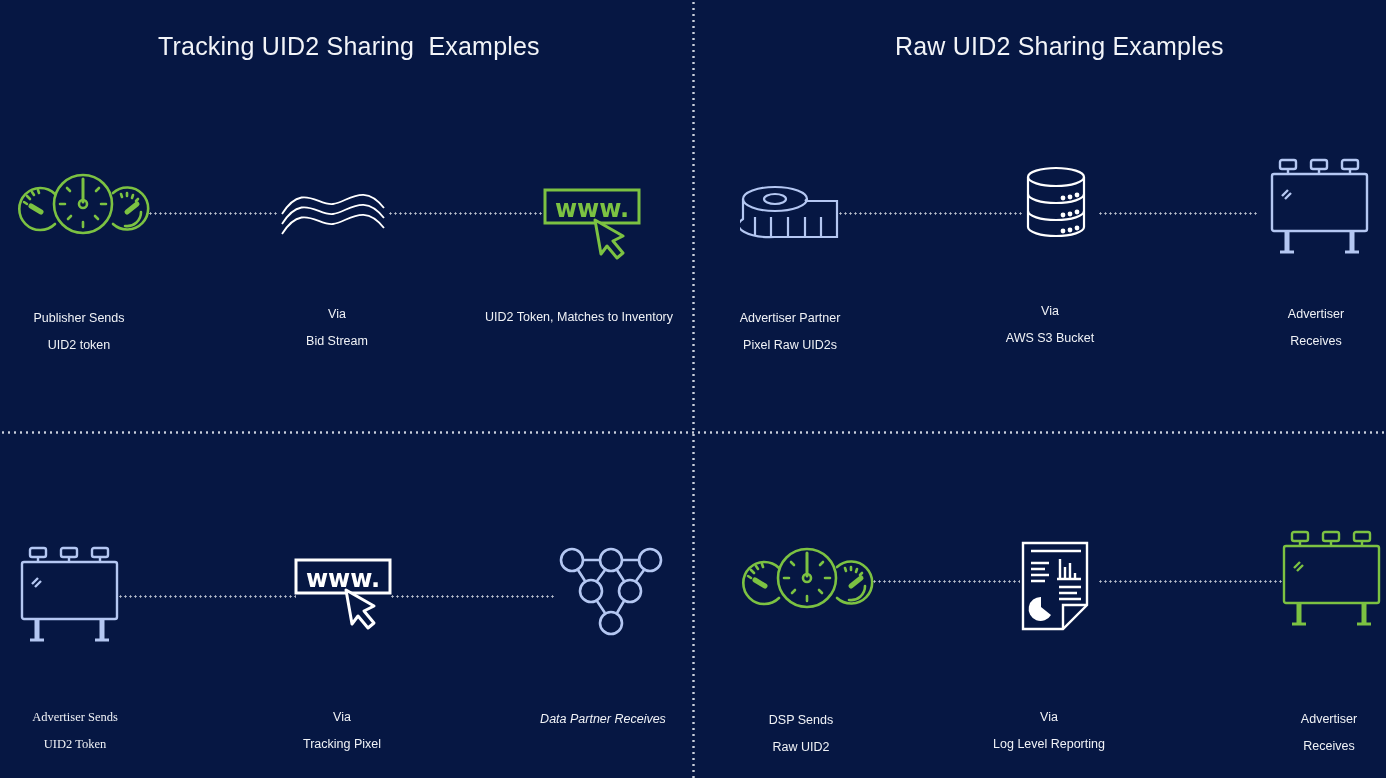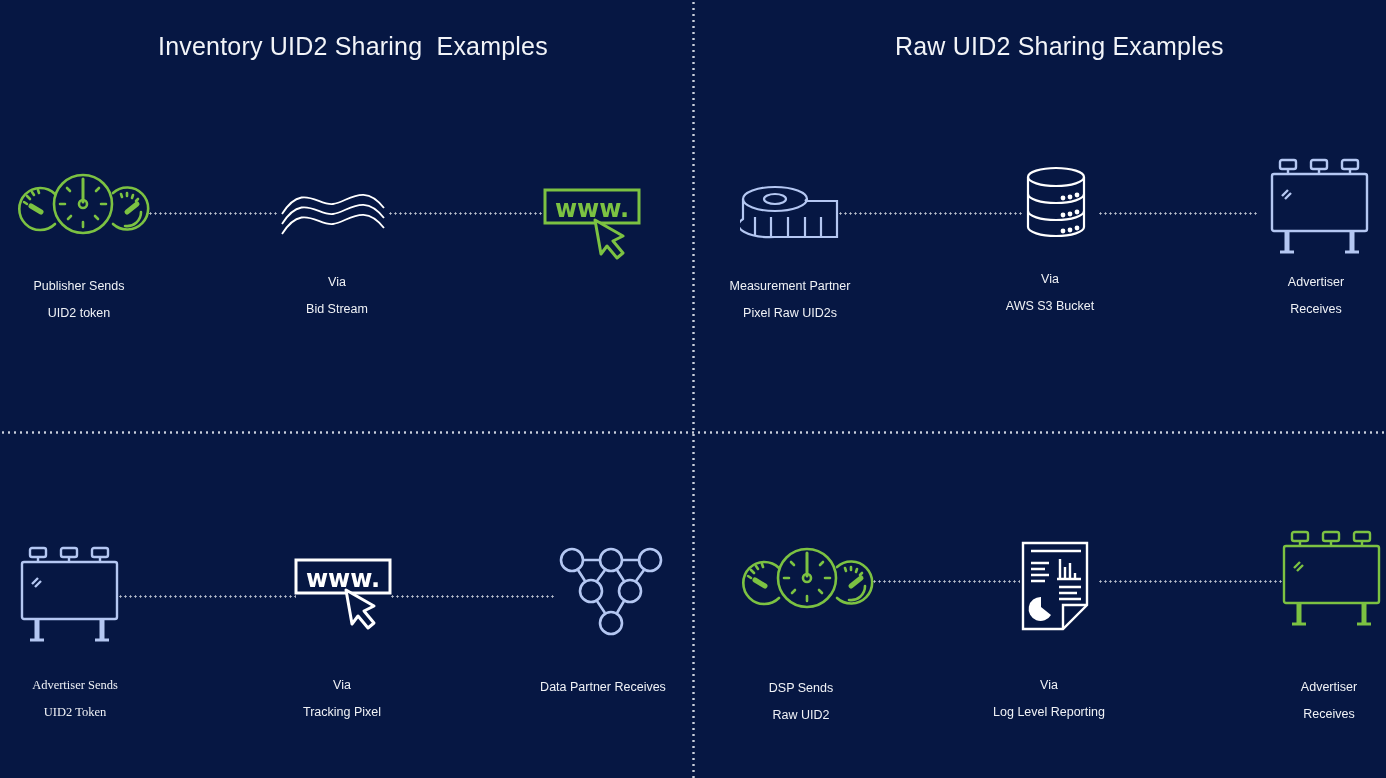--- a/index.html
+++ b/index.html
@@ -25,28 +25,28 @@
     background-size: 6px 3px; background-repeat: repeat-x;
   }
   .conn {
     position: absolute; height: 3px;
     background-image: radial-gradient(circle, #b8bfcc 0.9px, transparent 1.3px);
     background-size: 5px 3px; background-repeat: repeat-x;
   }
   .icon { position: absolute; }
   .label {
     position: absolute; text-align: center; font-size: 12.5px; color: #f0f2f6;
-    line-height: 27px; white-space: nowrap; transform: translateX(-50%);
+    line-height: 27px; white-space: nowrap; transform: translateX(-50%); margin-top: 32px;
   }
   .label span { display: block; }
 </style>
 </head>
 <body>
 
-<div class="title" style="left:158px;">Inventory UID2 Sharing  Examples</div>
+<div class="title" style="left:158px;">Tracking UID2 Sharing  Examples</div>
 <div class="title" style="left:895px;">Raw UID2 Sharing Examples</div>
 
 <div class="vdiv"></div>
 <div class="hdiv"></div>
 
 <div class="conn" style="left:148px; top:212px; width:130px;"></div>
 <div class="conn" style="left:388px; top:212px; width:155px;"></div>
 
 <svg class="icon" style="left:17px; top:172px;" width="134" height="64" viewBox="0 0 134 64" fill="none" stroke="#7cc242" stroke-width="2.6" stroke-linecap="round">
   <path d="M38 52 A21 21 0 1 1 38 22"></path>
@@ -76,20 +76,21 @@
 
 <div class="label" style="left:79px; top:273px;">
   <span>Publisher Sends</span>
   <span>UID2 token</span>
 </div>
 <div class="label" style="left:337px; top:269px;">
   <span>Via</span>
   <span>Bid Stream</span>
 </div>
 <div class="label" style="left:579px; top:272px;">
+  <span>UID2 Token, Matches to Inventory</span>
 </div>
 
 <div class="conn" style="left:118px; top:595px; width:178px;"></div>
 <div class="conn" style="left:390px; top:595px; width:166px;"></div>
 
 <svg class="icon" style="left:20px; top:546px;" width="100" height="98" viewBox="0 0 100 98" fill="none" stroke="#b4c7f2" stroke-width="2.4">
   <rect x="10" y="2" width="16" height="9" rx="2"></rect>
   <rect x="41" y="2" width="16" height="9" rx="2"></rect>
   <rect x="72" y="2" width="16" height="9" rx="2"></rect>
   <path d="M18 11 v5 M49 11 v5 M80 11 v5"></path>
@@ -118,21 +119,21 @@
 </svg>
 
 <div class="label" style="left:75px; top:672px;font-family:Liberation Serif, serif;">
   <span>Advertiser Sends</span>
   <span>UID2 Token</span>
 </div>
 <div class="label" style="left:342px; top:672px;">
   <span>Via</span>
   <span>Tracking Pixel</span>
 </div>
-<div class="label" style="left:603px; top:674px;">
+<div class="label" style="left:603px; top:674px;font-style:italic;">
   <span>Data Partner Receives</span>
 </div>
 
 <div class="conn" style="left:838px; top:212px; width:184px;"></div>
 <div class="conn" style="left:1098px; top:212px; width:160px;"></div>
 
 <svg class="icon" style="left:740px; top:184px;" width="100" height="58" viewBox="0 0 100 58" fill="none" stroke="#b4c7f2" stroke-width="2.2">
   <ellipse cx="35" cy="15" rx="32" ry="12"></ellipse>
   <ellipse cx="35" cy="15" rx="11" ry="5"></ellipse>
   <path d="M3 15 v20 a32 12 0 0 0 32 18 H97 V17 H65"></path>
@@ -162,21 +163,21 @@
   <rect x="41" y="2" width="16" height="9" rx="2"></rect>
   <rect x="72" y="2" width="16" height="9" rx="2"></rect>
   <path d="M18 11 v5 M49 11 v5 M80 11 v5"></path>
   <rect x="2" y="16" width="95" height="57" rx="2"></rect>
   <path d="M12 38 l6 -6 M15 41 l6 -6"></path>
   <path d="M17 73 v20 M82 73 v20" stroke-width="5"></path>
   <path d="M10 94 h14 M75 94 h14" stroke-width="3"></path>
 </svg>
 
 <div class="label" style="left:790px; top:273px;">
-  <span>Measurement Partner</span>
+  <span>Advertiser Partner</span>
   <span>Pixel Raw UID2s</span>
 </div>
 <div class="label" style="left:1050px; top:266px;">
   <span>Via</span>
   <span>AWS S3 Bucket</span>
 </div>
 <div class="label" style="left:1316px; top:269px;">
   <span>Advertiser</span>
   <span>Receives</span>
 </div>

